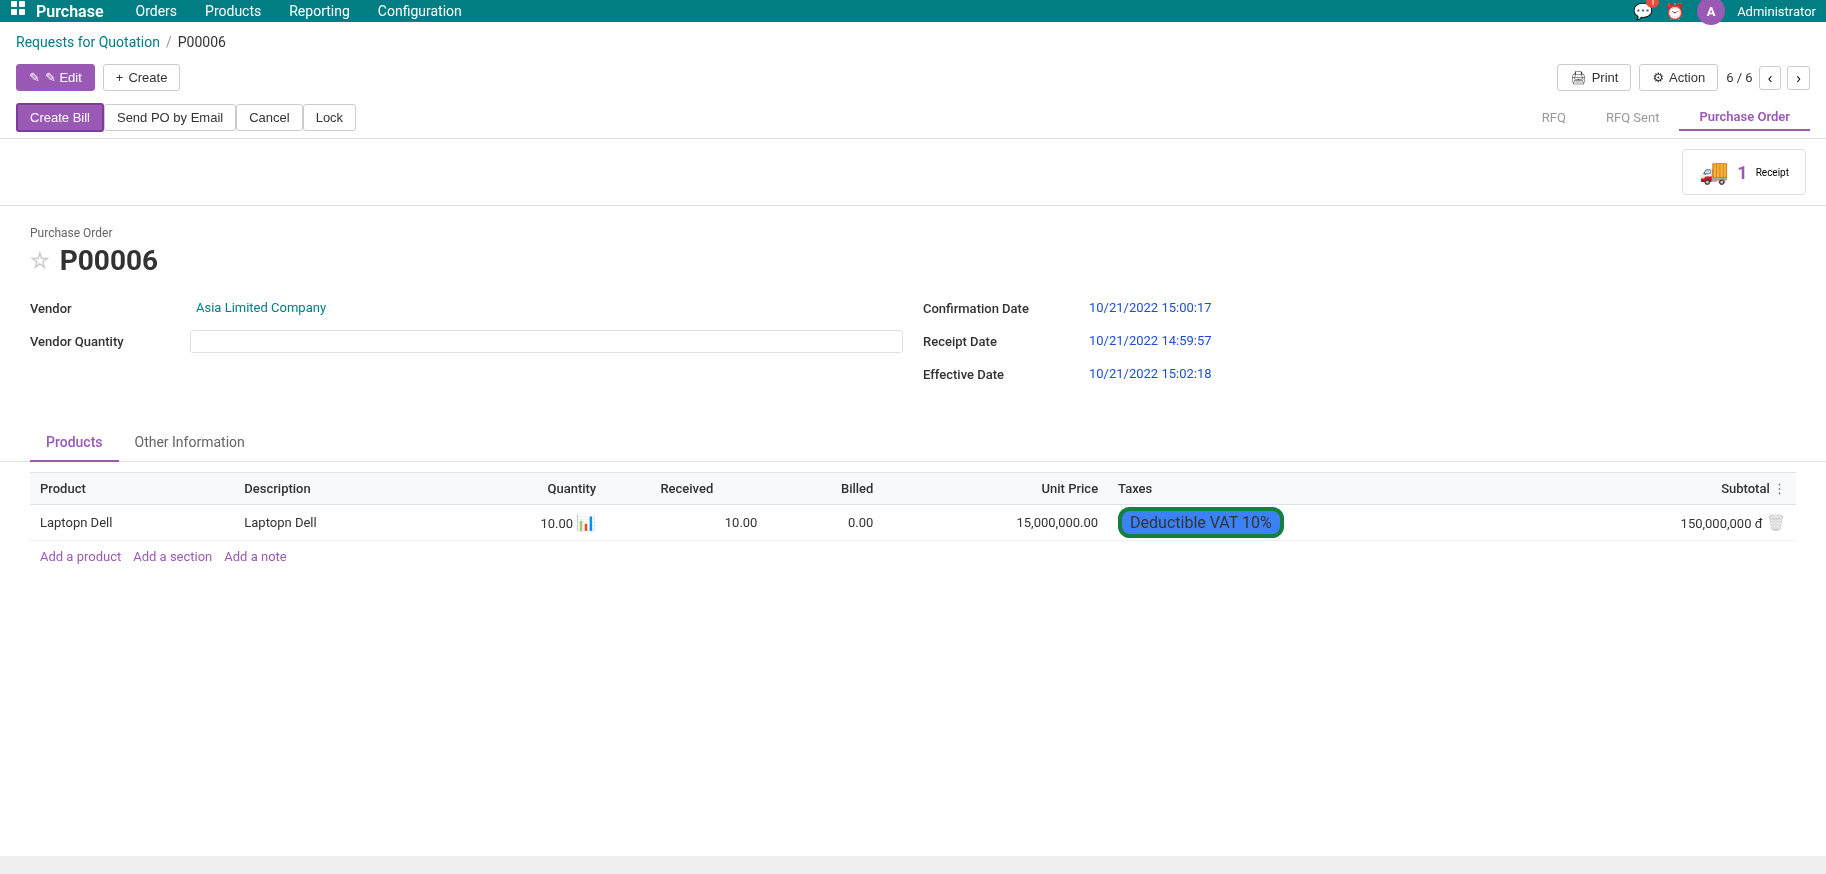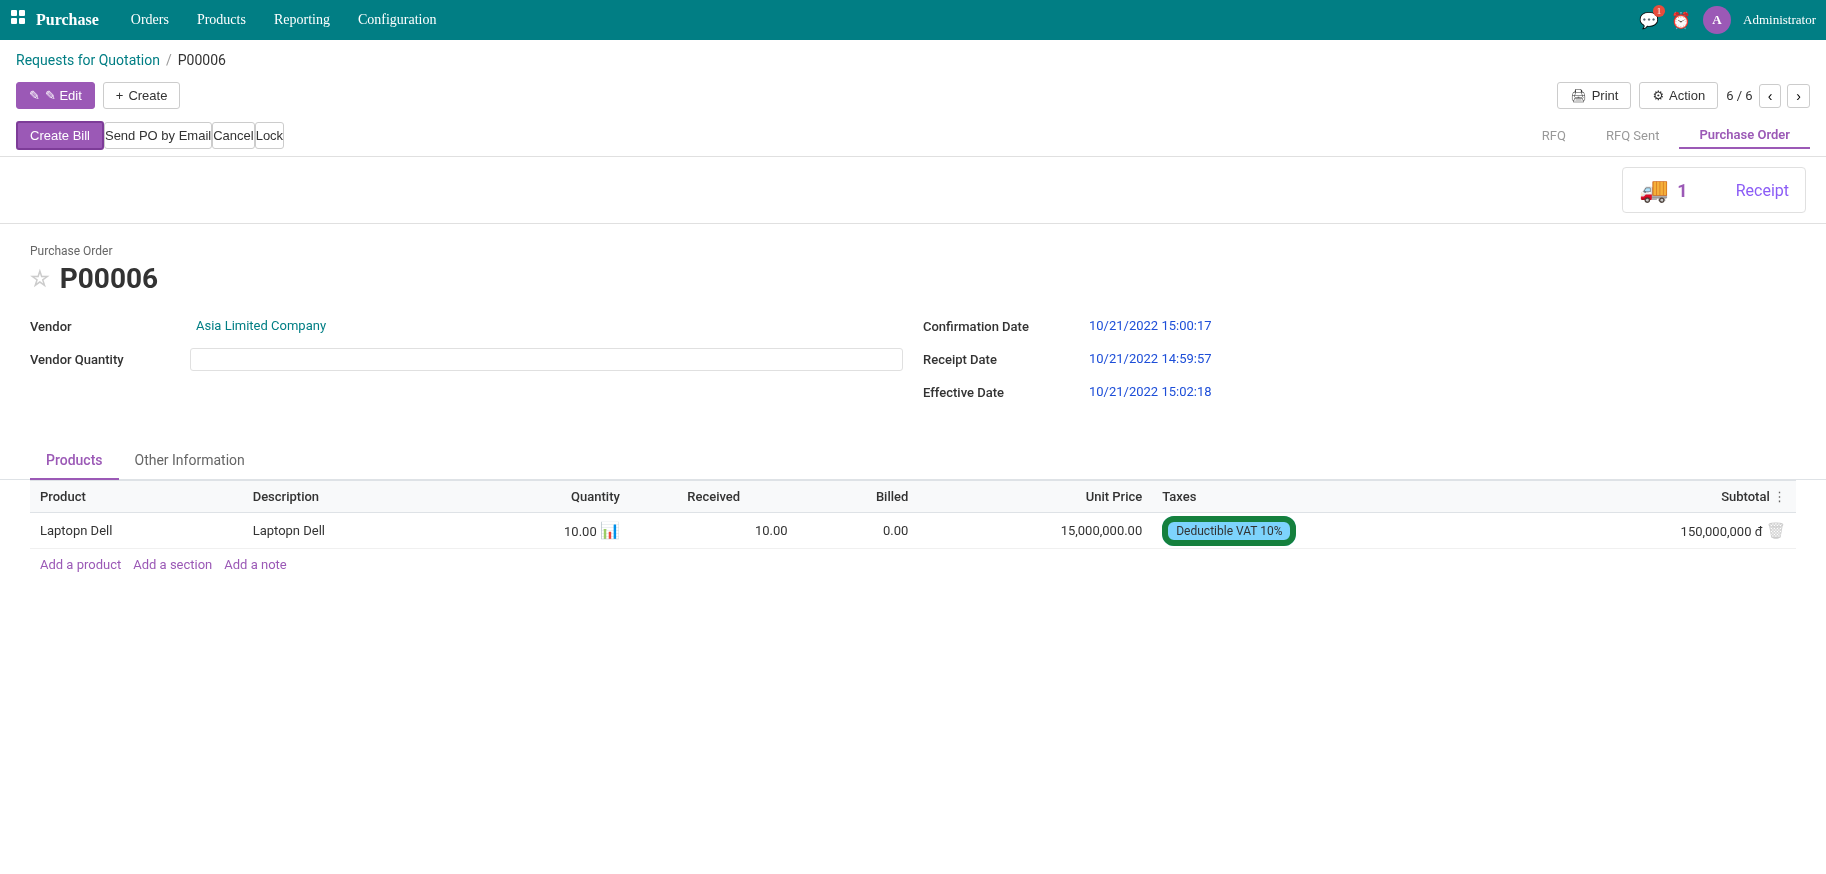--- a/index.html
+++ b/index.html
@@ -2,25 +2,24 @@
 <html><head>
   <meta charset="utf-8">
   <style>
     * { box-sizing: border-box; margin: 0; padding: 0; }
     body { font-family: -apple-system, BlinkMacSystemFont, 'Segoe UI', Roboto, sans-serif; font-size: 14px; color: #333; background: #f0f0f0; }
 
     
     .navbar {
       background: #017e84;
       color: white;
-      height: 40px;
+      height: 22px;
       display: flex;
       align-items: center;
       padding: 0 10px;
-      font-family: Liberation Serif, serif;
     }
     .navbar-brand {
       display: flex;
       align-items: center;
       gap: 8px;
       font-size: 16px;
       font-weight: 600;
       color: white;
       margin-right: 20px;
     }
@@ -164,21 +163,21 @@
       padding: 5px 12px;
       border-radius: 3px;
       cursor: pointer;
       font-size: 13px;
       font-weight: 500;
     }
     .btn-status {
       background: white;
       color: #333;
       border: 1px solid #ccc;
-      padding: 5px 0;
+      padding: 5px 12px;
       border-radius: 3px;
       cursor: pointer;
       font-size: 13px;
     }
     .status-spacer { flex: 1; }
     .status-steps {
       display: flex;
       align-items: center;
       gap: 0;
     }
@@ -211,21 +210,21 @@
       display: flex;
       align-items: center;
       gap: 8px;
       padding: 8px 16px;
       border: 1px solid #e0e0e0;
       border-radius: 4px;
       cursor: pointer;
     }
     .receipt-icon { color: #9b59b6; font-size: 24px; }
     .receipt-count { font-size: 18px; font-weight: bold; color: #9b59b6; }
-    .receipt-label { font-size: 16px; color: #8b5cf6; margin-left: 40px; }
+    .receipt-label { font-size: 10px; color: #000000; }
 
     
     .form-section {
       padding: 20px 30px;
     }
     .form-label-small {
       font-size: 12px;
       color: #666;
       margin-bottom: 4px;
     }
@@ -296,20 +295,21 @@
     }
     .tab-active {
       color: #9b59b6;
       border-bottom: 2px solid #9b59b6;
       font-weight: 500;
     }
 
     
     .table-container {
       padding: 0 30px;
+      margin-top: 10px;
     }
     table {
       width: 100%;
       border-collapse: collapse;
     }
     thead th {
       background: #f8f9fa;
       border-top: 1px solid #dee2e6;
       border-bottom: 1px solid #dee2e6;
       padding: 8px 10px;
@@ -320,26 +320,26 @@
     }
     thead th:last-child { text-align: right; }
     tbody td {
       padding: 8px 10px;
       border-bottom: 1px solid #f0f0f0;
       font-size: 13px;
     }
     .td-right { text-align: right; }
 
     .tax-badge {
-      border: 6px solid #15803d;
+      border: 4px solid #15803d;
       border-radius: 12px;
       padding: 2px 8px;
-      font-size: 12px;
-      color: #333;
-      background: #7dd3fc;
+      font-size: 16px;
+      color: #333;
+      background: #3b82f6;
     }
     .add-row {
       padding: 8px 10px;
       display: flex;
       gap: 12px;
     }
     .add-link {
       color: #9b59b6;
       cursor: pointer;
       font-size: 13px;

